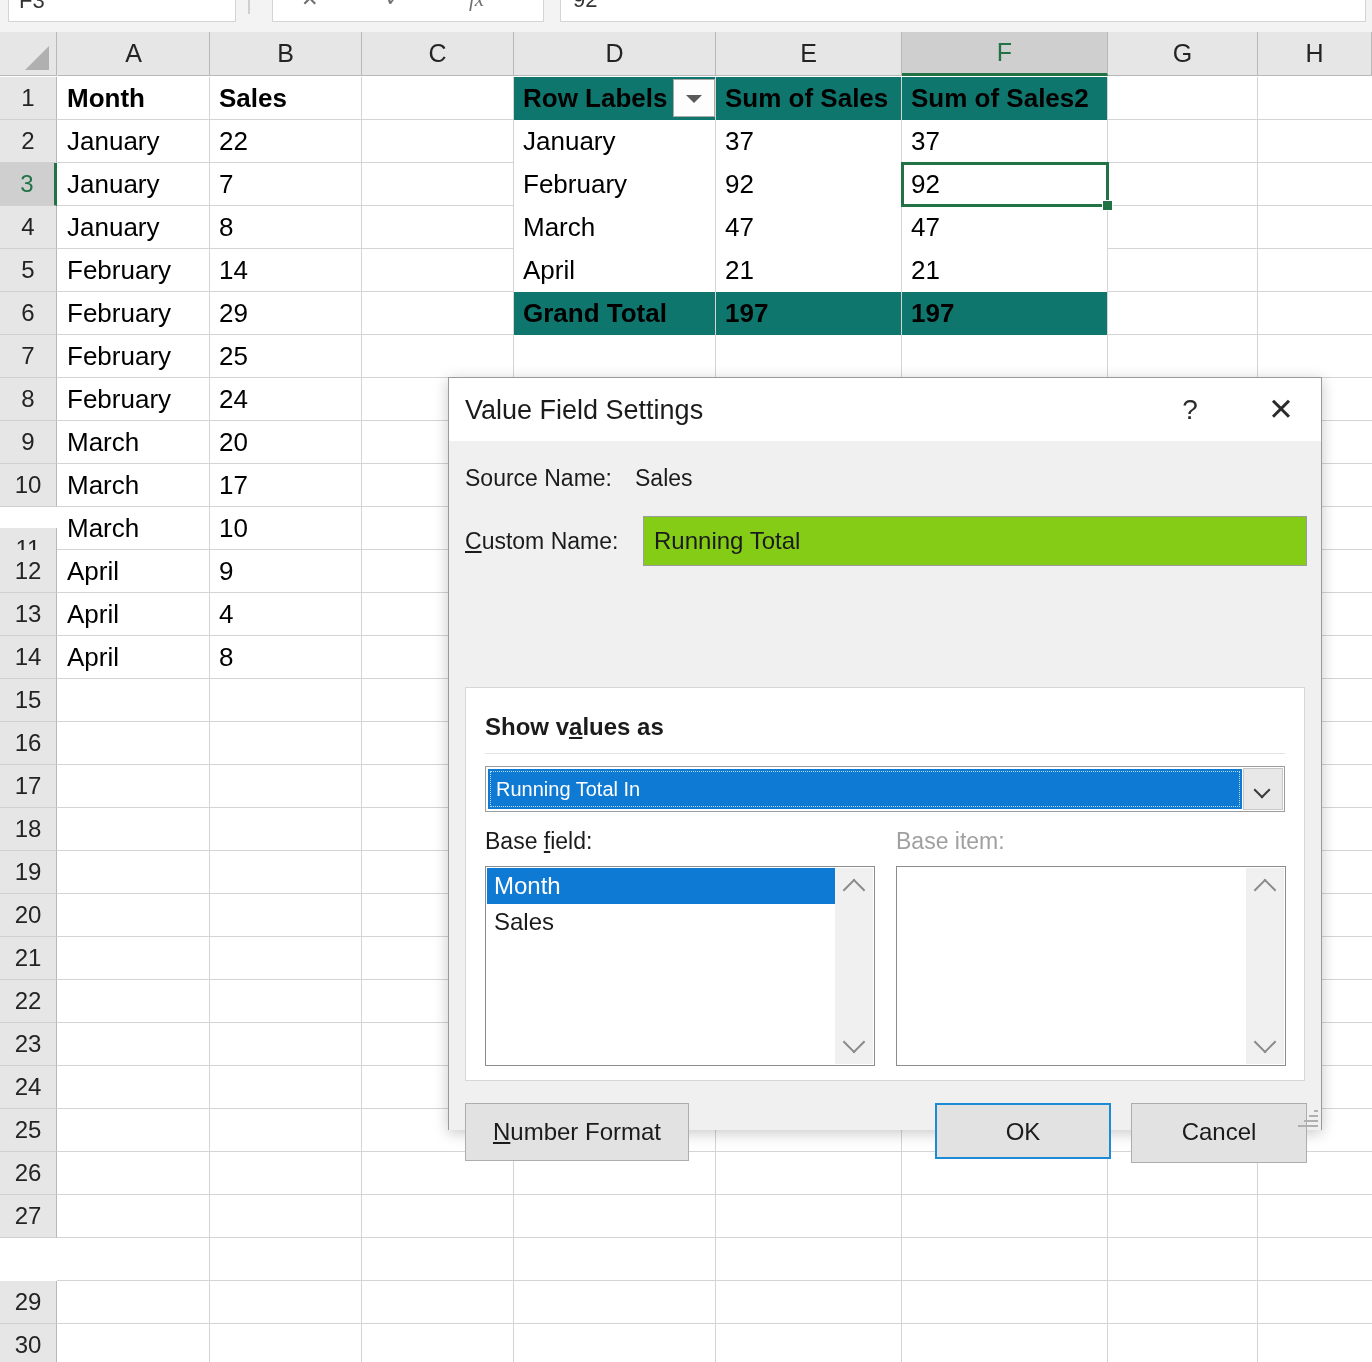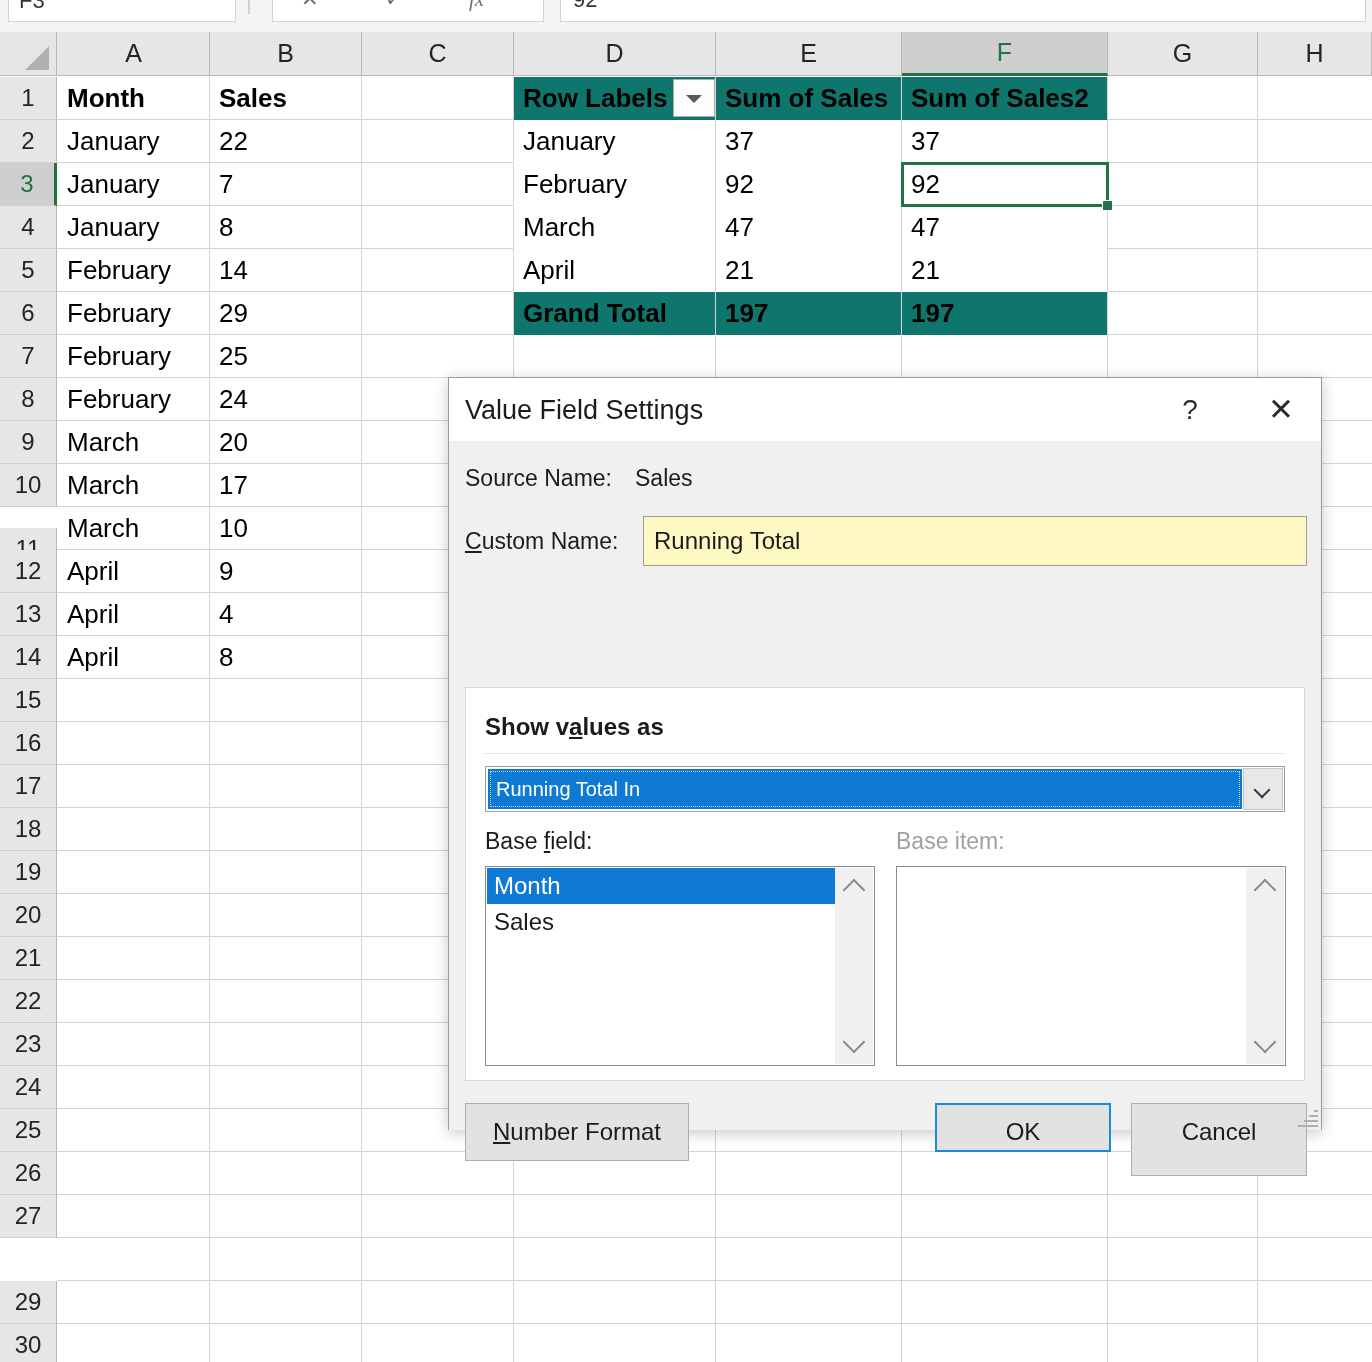--- a/index.html
+++ b/index.html
@@ -115,21 +115,21 @@
     font-size: 31px; color: #2b2b2b; text-align: center; line-height: 44px; font-weight: 300;
   }
 
   .dlg-body { position: absolute; left: 0; top: 63px; width: 872px; height: 689px; background: #f0f0f0; }
 
   .lbl { position: absolute; font-size: 23px; color: #1b1b1b; white-space: nowrap; }
   .lbl.dim { color: #a0a0a0; }
   .u { text-decoration: underline; }
 
   .txtfield {
-    position: absolute; background: #fef9c3; border: 1px solid #9c9c9c;
+    position: absolute; background: #84cc16; border: 1px solid #9c9c9c;
     font-size: 24px; color: #1b1b1b; padding-left: 10px;
   }
 
   .tabstrip { position: absolute; left: 16px; top: 203px; width: 840px; height: 44px; }
   .tab {
     position: absolute; top: 0; height: 44px; line-height: 42px;
     font-size: 23px; color: #1b1b1b; text-align: center;
     background: #eaeaea; border: 1px solid #d4d4d4; border-bottom: none;
   }
   .tab.active { background: #ffffff; border-color: #d0d0d0; color: #1b1b1b; height: 46px; line-height: 44px; z-index: 3; }
@@ -385,22 +385,22 @@
 
         <div class="listbox" style="left:430px;top:178px;width:390px;height:200px">
           <div class="lb-scroll">
             <div class="lb-arrow up"></div>
             <div class="lb-arrow dn"></div>
           </div>
         </div>
       </div>
 
       <div class="btn" style="left:16px;top:662px;width:224px;height:58px;line-height:55px"><span class="u">N</span><span>umber Format</span></div>
-      <div class="btn default" style="left:486px;top:662px;width:176px;height:49px;line-height:53px">OK</div>
-      <div class="btn" style="left:682px;top:662px;width:176px;height:73px;line-height:55px">Cancel</div>
+      <div class="btn default" style="left:486px;top:662px;width:176px;height:56px;line-height:53px">OK</div>
+      <div class="btn" style="left:682px;top:662px;width:176px;height:60px;line-height:55px">Cancel</div>
 
       <div class="grip">
         <i style="bottom:0;width:20px"></i>
         <i style="bottom:5px;width:14px"></i>
         <i style="bottom:10px;width:9px"></i>
         <i style="bottom:15px;width:4px"></i>
       </div>
     </div>
   </div>
 

